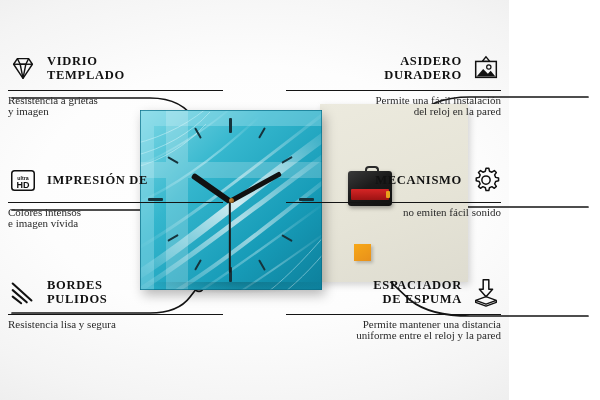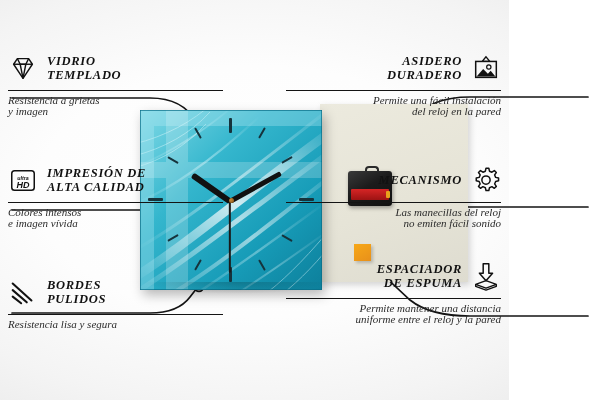--- a/index.html
+++ b/index.html
@@ -5,21 +5,20 @@
   html,body{margin:0;padding:0;}
   body{
     width:600px;height:400px;overflow:hidden;
     font-family:"Liberation Serif",serif;
     background:#ffffff;
   }
   #stage{
     position:relative;width:509px;height:400px;
     background:
       radial-gradient(ellipse 520px 300px at 50% 48%, #ffffff 0%, #fdfdfd 42%, #f4f4f4 72%, #e8e8e8 100%);
-    font-style: italic;
   }
   
   #lines{position:absolute;inset:0;width:600px;height:400px;}
 
   
   .feat{position:absolute;width:215px;}
   .feat.left{left:8px;text-align:left;}
   .feat.right{right:8px;text-align:right;}
   .feat-head{
     display:flex;align-items:center;gap:9px;
@@ -232,21 +231,20 @@
 
   <div class="feat left" style="top:160px;">
     <div class="feat-head">
       <svg class="icon" viewBox="0 0 32 32">
         <rect x="4" y="6" width="24" height="21" rx="3" fill="none" stroke="#111" stroke-width="1.6"></rect>
         <text x="16" y="15.5" font-family="Liberation Sans, sans-serif" font-size="5.6" font-weight="bold" text-anchor="middle" fill="#111">ultra</text>
         <text x="16" y="24" font-family="Liberation Sans, sans-serif" font-size="9.6" font-weight="bold" text-anchor="middle" fill="#111">HD</text>
       </svg>
       <div>
         <div class="feat-title">IMPRESIÓN DE</div>
-        <div class="feat-title">ALTA CALIDAD</div>
       </div>
     </div>
     <div class="rule"></div>
     <div class="feat-desc">Colores intensos</div>
     <div class="feat-desc">e imagen vívida</div>
   </div>
 
   <div class="feat left" style="top:272px;">
     <div class="feat-head">
       <svg class="icon" viewBox="0 0 32 32">
@@ -288,25 +286,24 @@
     <div class="feat-head">
       <svg class="icon" viewBox="0 0 32 32">
         <path d="M16,3.5 l3,0 l.7,3.1 l2.6,1.1 l2.6,-1.8 l2.1,2.1 l-1.8,2.6 l1.1,2.6 l3.1,.7 l0,3 l-3.1,.7 l-1.1,2.6 l1.8,2.6 l-2.1,2.1 l-2.6,-1.8 l-2.6,1.1 l-.7,3.1 l-3,0 l-.7,-3.1 l-2.6,-1.1 l-2.6,1.8 l-2.1,-2.1 l1.8,-2.6 l-1.1,-2.6 l-3.1,-.7 l0,-3 l3.1,-.7 l1.1,-2.6 l-1.8,-2.6 l2.1,-2.1 l2.6,1.8 l2.6,-1.1 Z" fill="none" stroke="#111" stroke-width="1.6" stroke-linejoin="round"></path>
         <circle cx="16" cy="16" r="4.4" fill="none" stroke="#111" stroke-width="1.6"></circle>
       </svg>
       <div>
         <div class="feat-title">MECANISMO</div>
       </div>
     </div>
     <div class="rule"></div>
-    <div class="feat-desc">Las manecillas del reloj</div>
     <div class="feat-desc">no emiten fácil sonido</div>
   </div>
 
-  <div class="feat right" style="top:256px;">
+  <div class="feat right" style="top:272px;">
     <div class="feat-head">
       <svg class="icon" viewBox="0 0 32 32">
         <path d="M13,3 L19,3 L19,13 L23,13 L16,21 L9,13 L13,13 Z" fill="none" stroke="#111" stroke-width="1.6" stroke-linejoin="round"></path>
         <path d="M16,21 L5,25 L16,29 L27,25 Z" fill="none" stroke="#111" stroke-width="1.5" stroke-linejoin="round"></path>
         <path d="M5,25 L5,27 L16,31 L27,27 L27,25" fill="none" stroke="#111" stroke-width="1.5" stroke-linejoin="round"></path>
       </svg>
       <div>
         <div class="feat-title">ESPACIADOR</div>
         <div class="feat-title">DE ESPUMA</div>
       </div>

